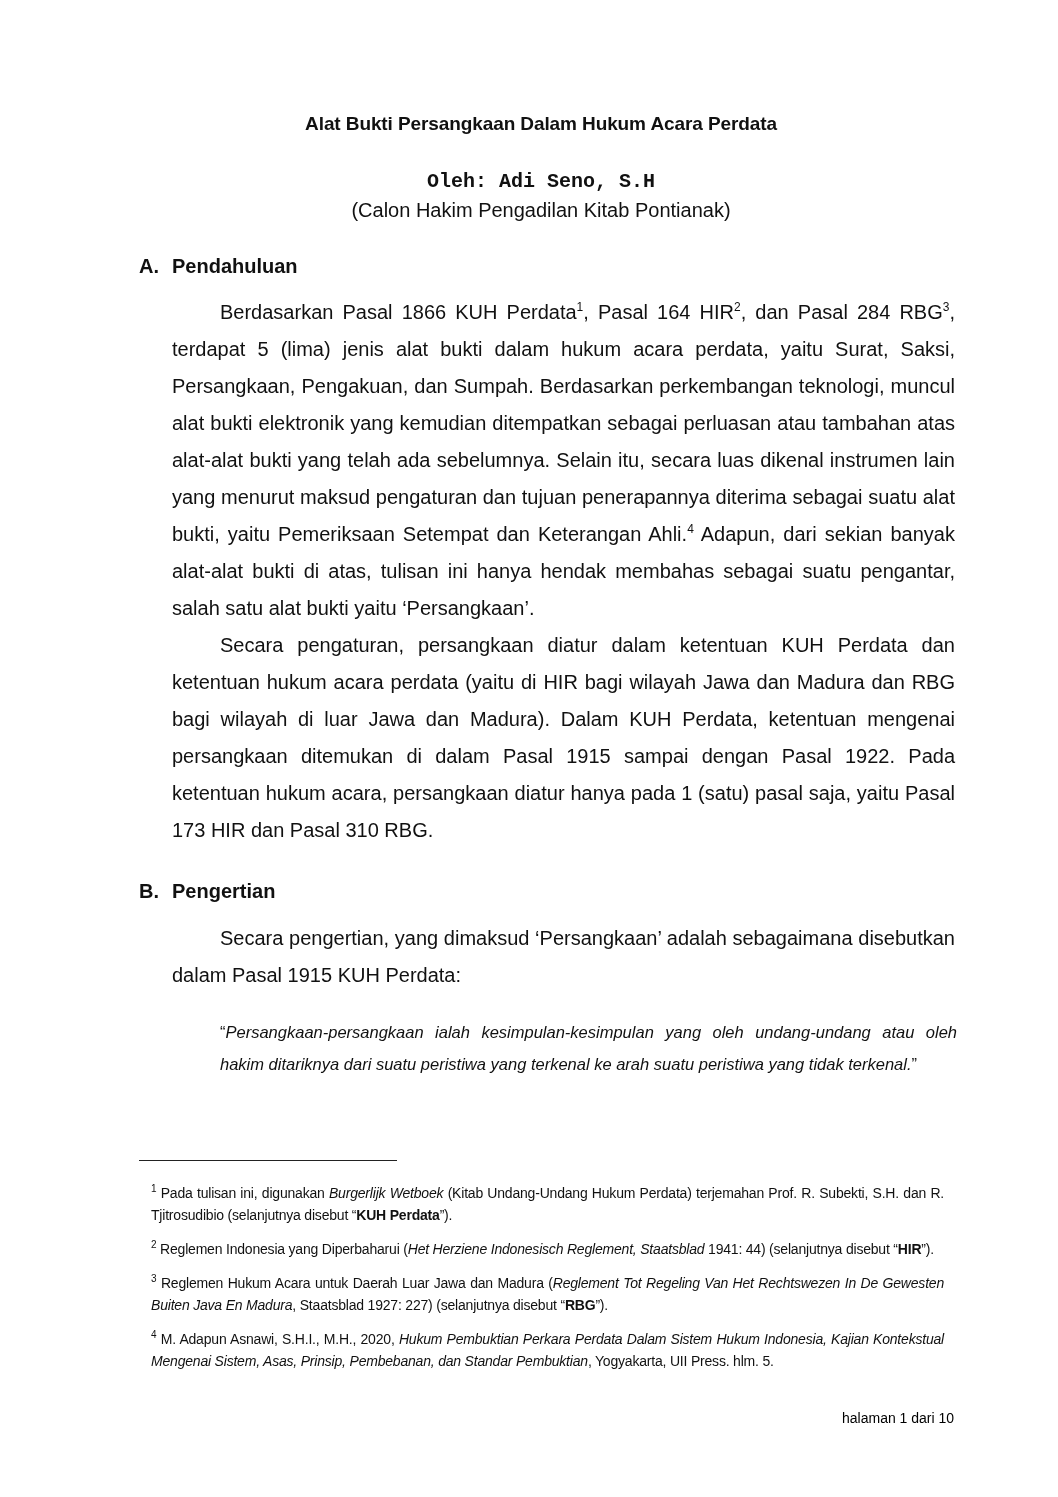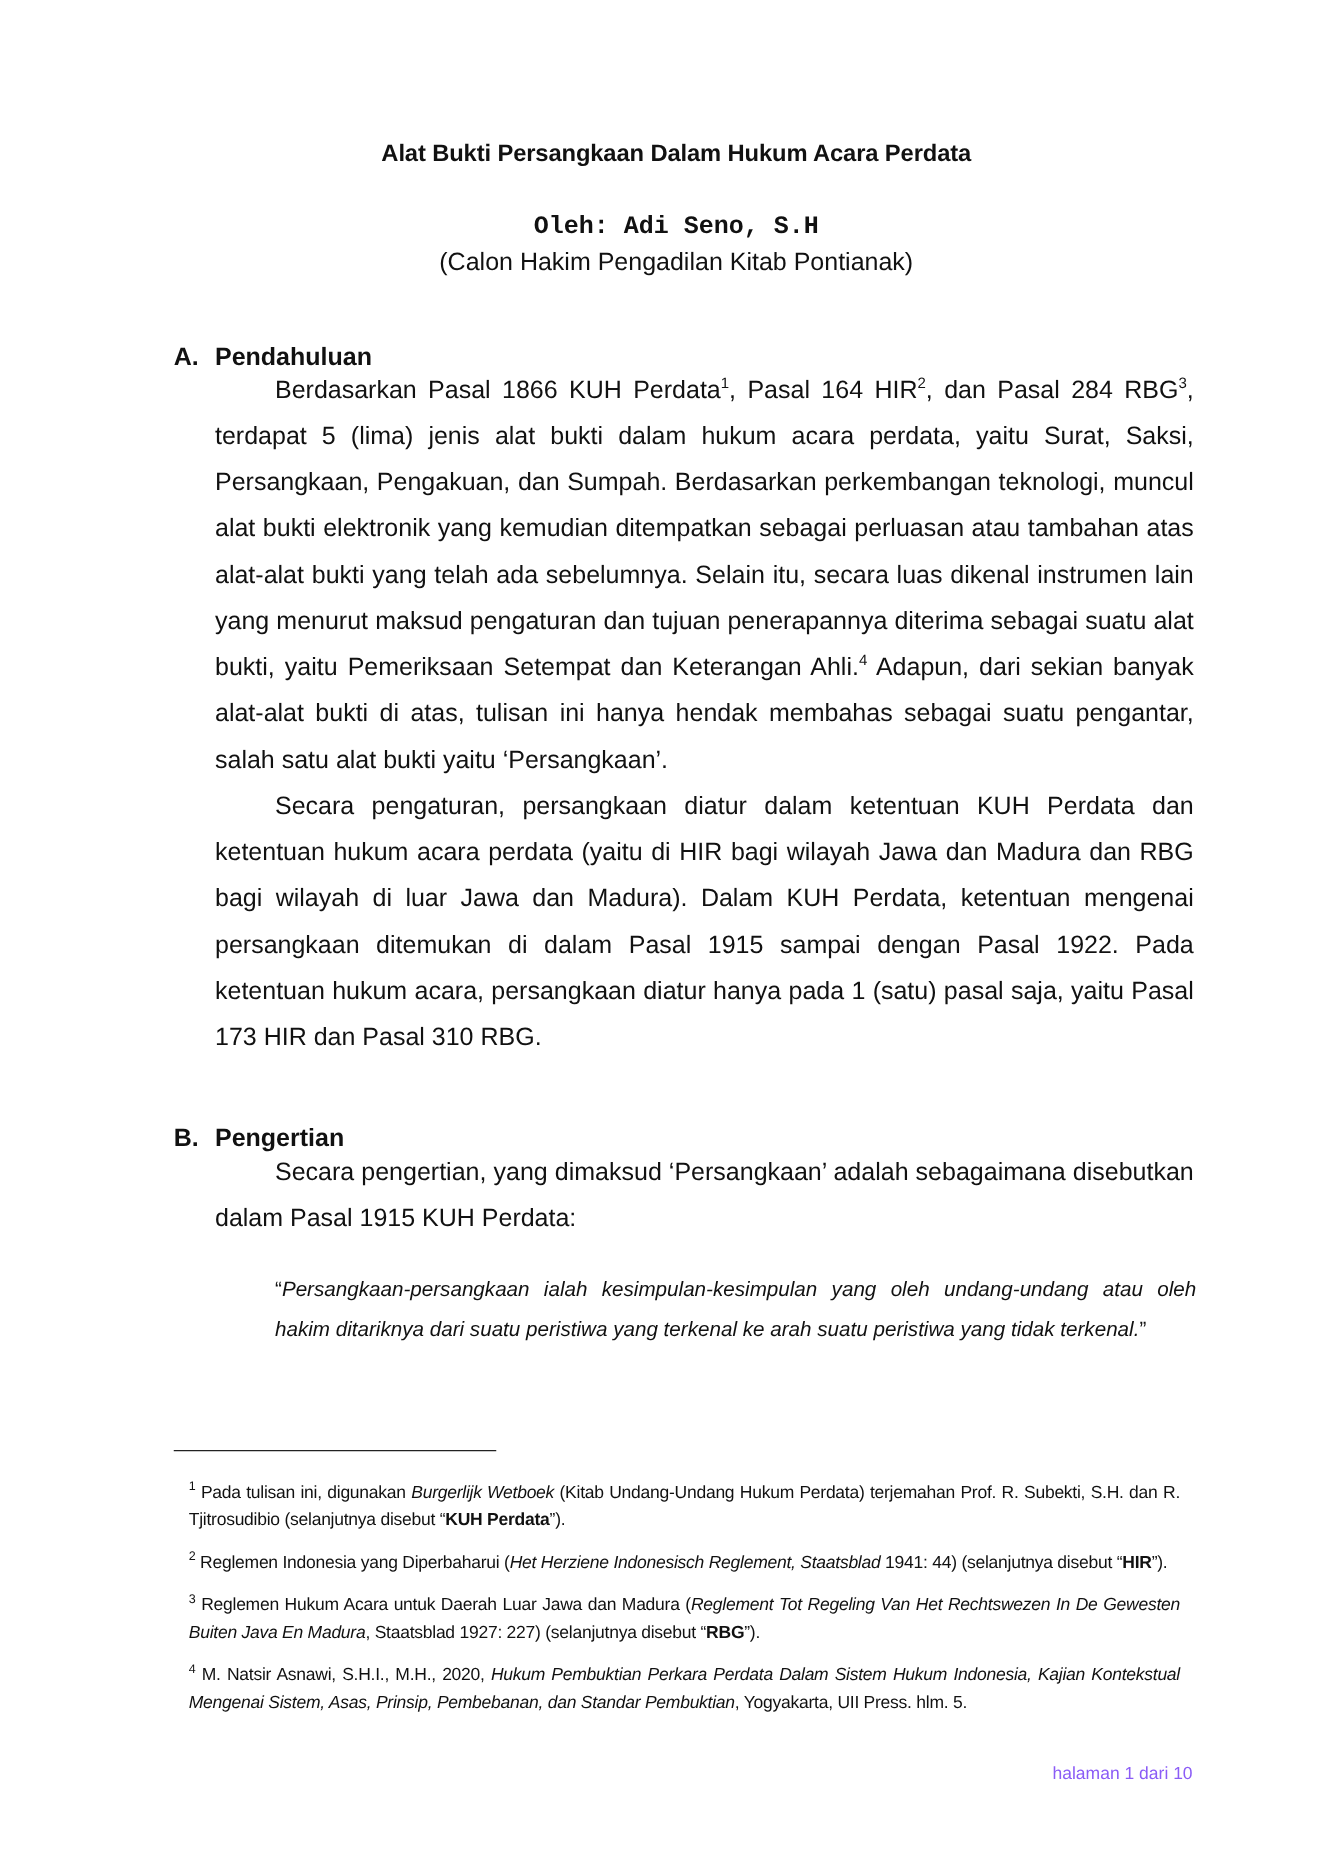--- a/index.html
+++ b/index.html
@@ -44,21 +44,20 @@
       top: 199px;
       left: 0; width: 1058px;
       text-align: center;
       font-size: 20px;
     }
     .heading {
       position: absolute;
       left: 127px;
       font-weight: bold;
       font-size: 20px;
-      margin-top: 20px;
     }
     .heading .num {
       display: inline-block;
       width: 33px;
     }
     .body-text {
       position: absolute;
       left: 160px;
       width: 783px;
       font-size: 20px;
@@ -109,21 +108,21 @@
       margin: 12px;
     }
     .footnotes sup {
       font-size: 10px;
     }
     .page-num {
       position: absolute;
       top: 1410px;
       left: 830px;
       font-size: 14px;
-      color: #8b5cf6;
+      color: #000000;
     }
   </style>
 </head>
 <body>
 
 <div class="page">
 
   <div class="title">Alat Bukti Persangkaan Dalam Hukum Acara Perdata</div>
   <div class="author">Oleh: Adi Seno, S.H</div>
   <div class="affiliation">(Calon Hakim Pengadilan Kitab Pontianak)</div>
@@ -150,17 +149,17 @@
   <div class="quote">
     <span class="qmark">“</span><span>Persangkaan-persangkaan ialah kesimpulan-kesimpulan yang oleh undang-undang atau oleh hakim ditariknya dari suatu peristiwa yang terkenal ke arah suatu peristiwa yang tidak terkenal.</span><span class="qmark">”</span>
   </div>
 
   <div class="fn-rule"></div>
 
   <div class="footnotes" id="footnotes">
       <p class="fn"><sup>1</sup><span> Pada tulisan ini, digunakan </span><i>Burgerlijk Wetboek</i><span> (Kitab Undang-Undang Hukum Perdata) terjemahan Prof. R. Subekti, S.H. dan R. Tjitrosudibio (selanjutnya disebut “</span><b>KUH Perdata</b><span>”).</span></p>
       <p class="fn"><sup>2</sup><span> Reglemen Indonesia yang Diperbaharui (</span><i>Het Herziene Indonesisch Reglement, Staatsblad</i><span> 1941: 44) (selanjutnya disebut “</span><b>HIR</b><span>”).</span></p>
       <p class="fn"><sup>3</sup><span> Reglemen Hukum Acara untuk Daerah Luar Jawa dan Madura (</span><i>Reglement Tot Regeling Van Het Rechtswezen In De Gewesten Buiten Java En Madura</i><span>, Staatsblad 1927: 227) (selanjutnya disebut “</span><b>RBG</b><span>”).</span></p>
-      <p class="fn"><sup>4</sup><span> M. Natsir Asnawi, S.H.I., M.H., 2020, </span><i>Hukum Pembuktian Perkara Perdata Dalam Sistem Hukum Indonesia, Kajian Kontekstual Mengenai Sistem, Asas, Prinsip, Pembebanan, dan Standar Pembuktian</i><span>, Yogyakarta, UII Press. hlm. 5.</span></p>
+      <p class="fn"><sup>4</sup><span> M. Adapun Asnawi, S.H.I., M.H., 2020, </span><i>Hukum Pembuktian Perkara Perdata Dalam Sistem Hukum Indonesia, Kajian Kontekstual Mengenai Sistem, Asas, Prinsip, Pembebanan, dan Standar Pembuktian</i><span>, Yogyakarta, UII Press. hlm. 5.</span></p>
     </div>
 
   <div class="page-num">halaman 1 dari 10</div>
 </div>
 
 </body></html>

